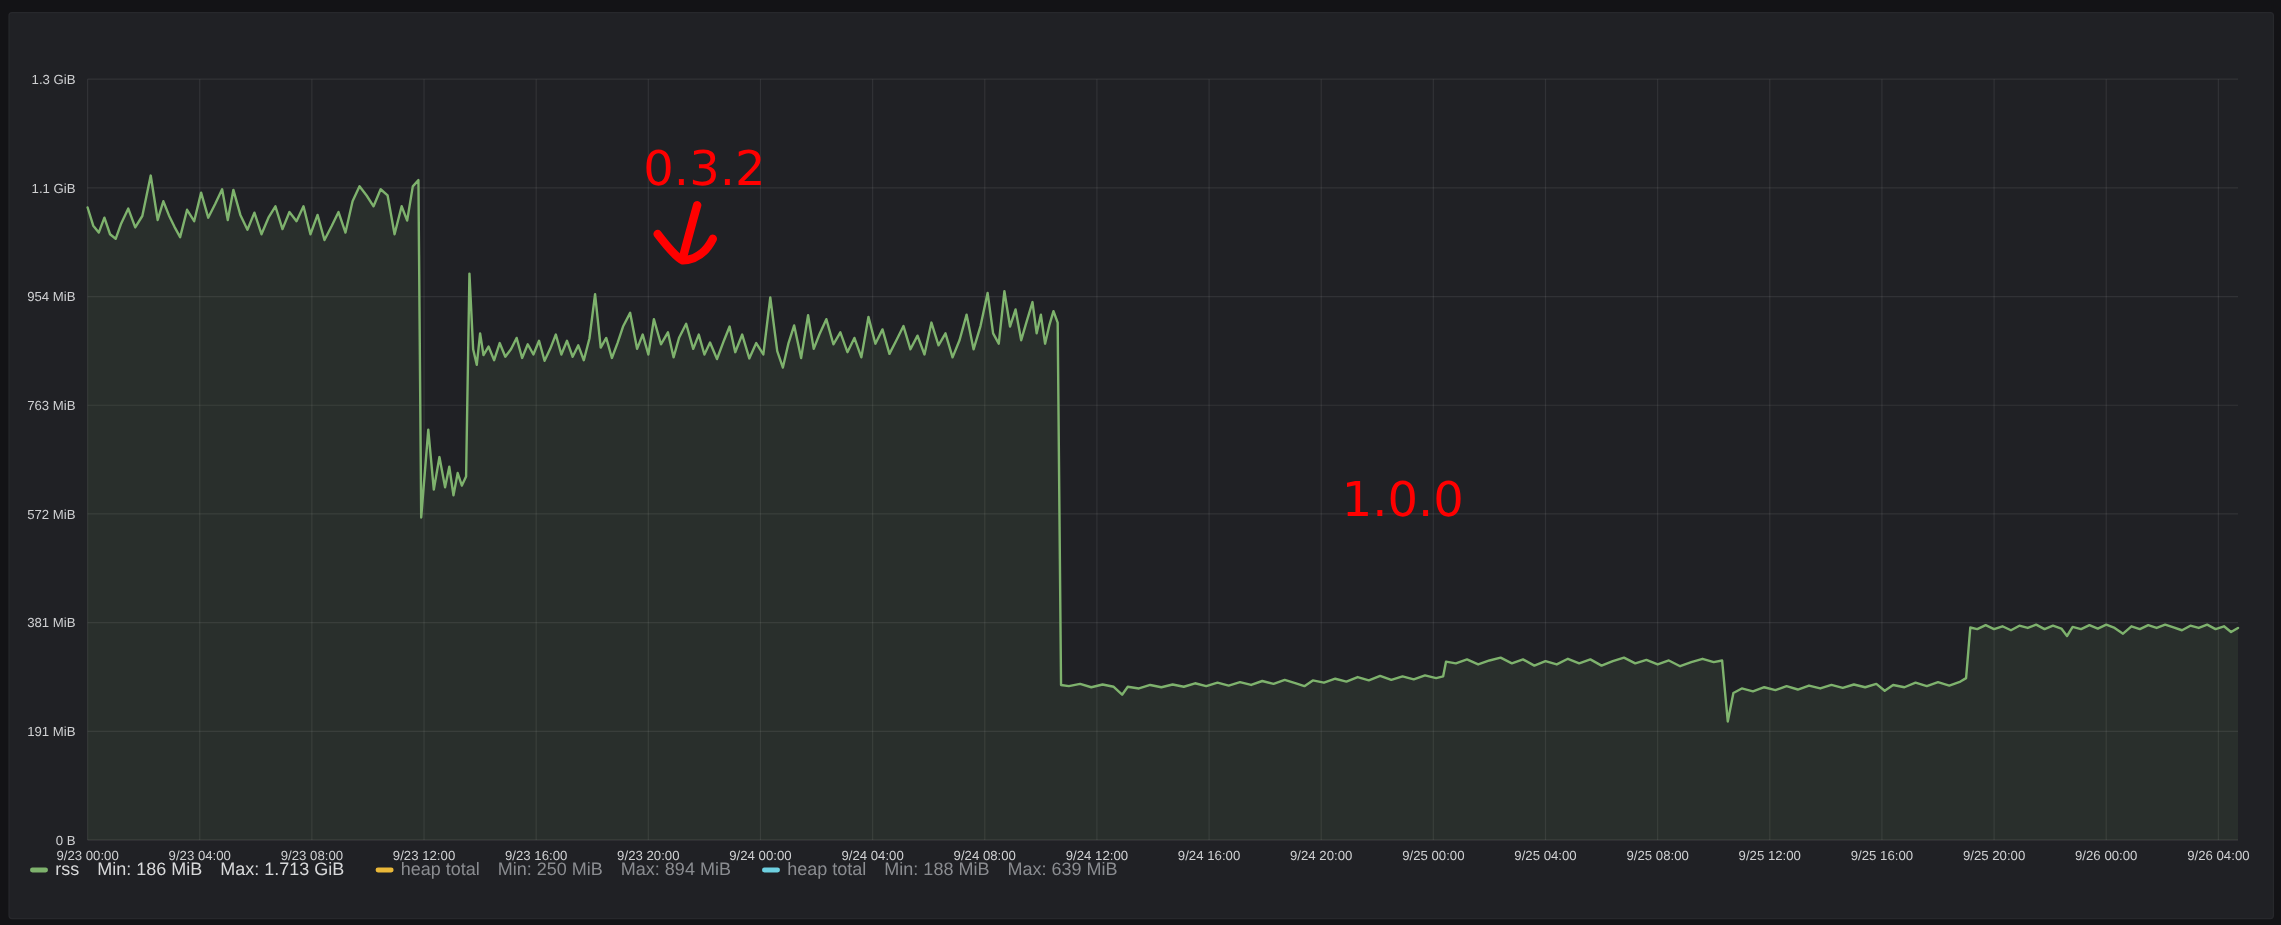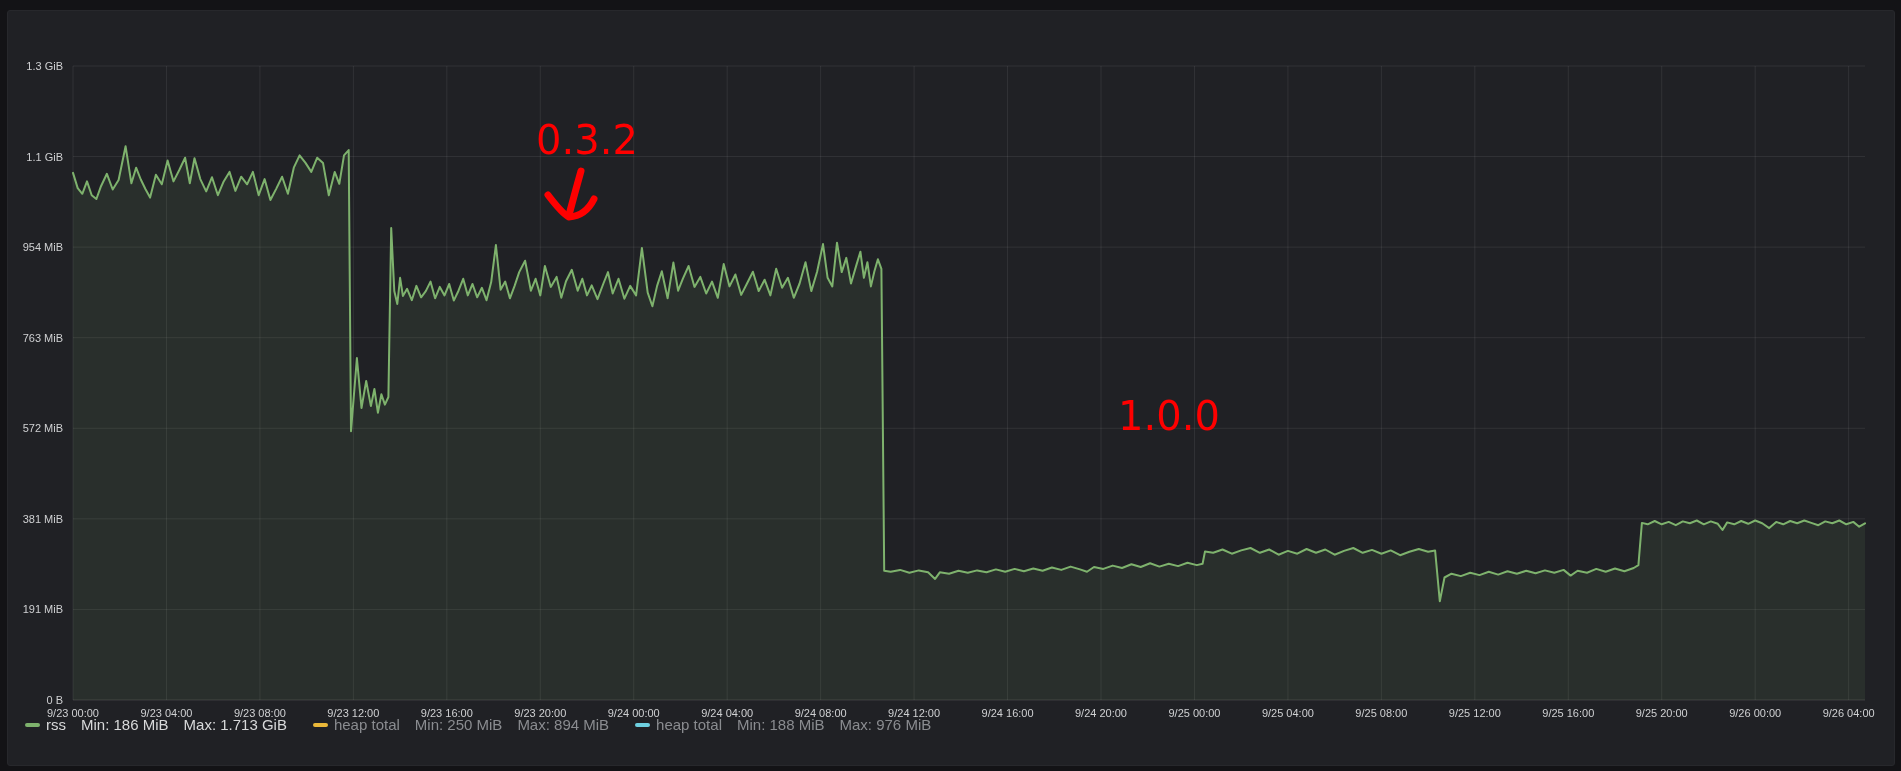--- a/index.html
+++ b/index.html
@@ -99,16 +99,16 @@
     <div class="legend-item dimmed">
       <span class="dash" style="background: rgb(234, 184, 57);"></span>
       <span class="lname">heap total</span>
       <span class="lmin">Min: 250 MiB</span>
       <span class="lmax">Max: 894 MiB</span>
     </div>
     <div class="legend-item dimmed">
       <span class="dash" style="background: rgb(110, 208, 224);"></span>
       <span class="lname">heap total</span>
       <span class="lmin">Min: 188 MiB</span>
-      <span class="lmax">Max: 976 MiB</span>
+      <span class="lmax">Max: 639 MiB</span>
     </div>
   </div>
 </div>
 
 </body></html>

